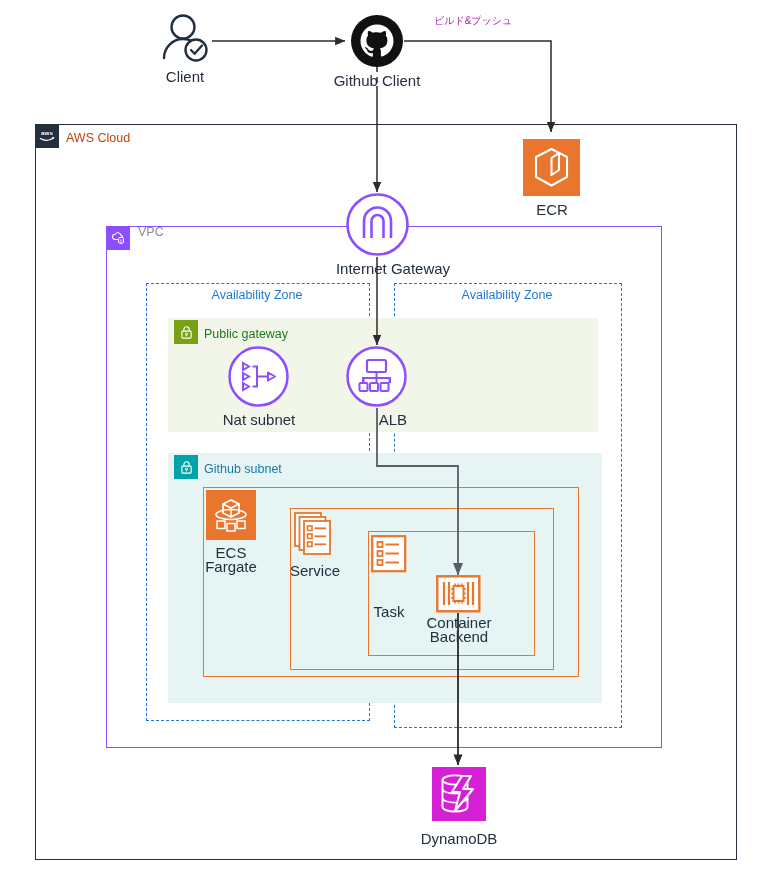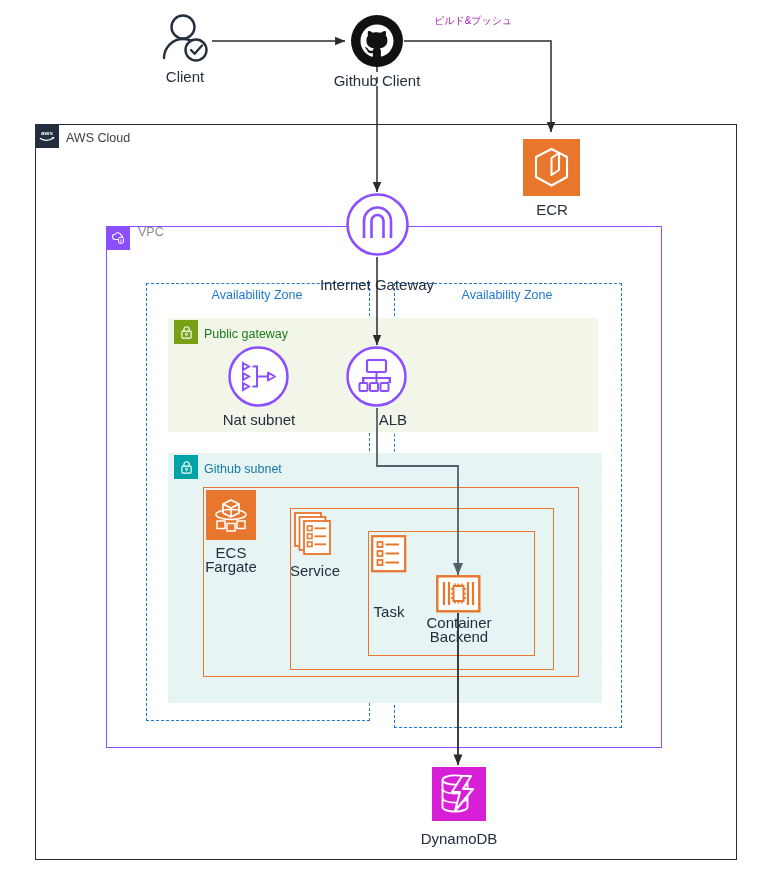--- a/index.html
+++ b/index.html
@@ -60,21 +60,21 @@
   .badge-vpc { background: #8c4fff; }
   .badge-green { background: #7aa116; }
   .badge-teal  { background: #00a4a6; }
 
   .badge-label {
     position: absolute;
     font-size: 12.5px;
     line-height: 24px;
     white-space: nowrap;
   }
-  .lbl-aws    { color: #404040; }
+  .lbl-aws    { color: #c2410c; }
   .lbl-vpc    { color: #8a8a8a; }
   .lbl-green  { color: #1a7a1a; }
   .lbl-teal   { color: #1878a8; }
   .lbl-az     { color: #1f78d1; font-size: 12.5px; }
 
   
   .node-label {
     position: absolute;
     font-size: 15px;
     line-height: 14px;
@@ -222,21 +222,21 @@
   </div>
   <div class="node-label" style="left:511px; top:203px; width:82px;">ECR</div>
 
   <div class="tile" style="left:345px; top:192px; width:65px; height:65px;">
     <svg width="65" height="65" viewBox="0 0 65 65">
       <circle cx="32.5" cy="32.5" r="30" fill="#ffffff" stroke="#8c4fff" stroke-width="2.6"></circle>
       <path d="M19 46 V29 a13.5 13.5 0 0 1 27 0 V46" fill="none" stroke="#8c4fff" stroke-width="2.6"></path>
       <path d="M26.5 46 V29 a6 6 0 0 1 12 0 V46" fill="none" stroke="#8c4fff" stroke-width="2.6"></path>
     </svg>
   </div>
-  <div class="node-label" style="left:318px; top:262px; width:118px;margin-top:16px;">Internet Gateway</div>
+  <div class="node-label" style="left:334px; top:262px; width:118px;">Internet Gateway</div>
 
   <div class="tile" style="left:227px; top:345px; width:63px; height:63px;">
     <svg width="63" height="63" viewBox="0 0 63 63">
       <circle cx="31.5" cy="31.5" r="29" fill="#ffffff" stroke="#8c4fff" stroke-width="2.5"></circle>
       <path d="M16 18 L22 21.5 L16 25 Z" fill="none" stroke="#8c4fff" stroke-width="2"></path>
       <path d="M16 28 L22 31.5 L16 35 Z" fill="none" stroke="#8c4fff" stroke-width="2"></path>
       <path d="M16 38 L22 41.5 L16 45 Z" fill="none" stroke="#8c4fff" stroke-width="2"></path>
       <path d="M25.5 21.5 H30 V41.5 H25.5" fill="none" stroke="#8c4fff" stroke-width="2"></path>
       <line x1="30" y1="31.5" x2="41" y2="31.5" stroke="#8c4fff" stroke-width="2"></line>
       <path d="M41 27.5 L48 31.5 L41 35.5 Z" fill="none" stroke="#8c4fff" stroke-width="2" stroke-linejoin="round"></path>

